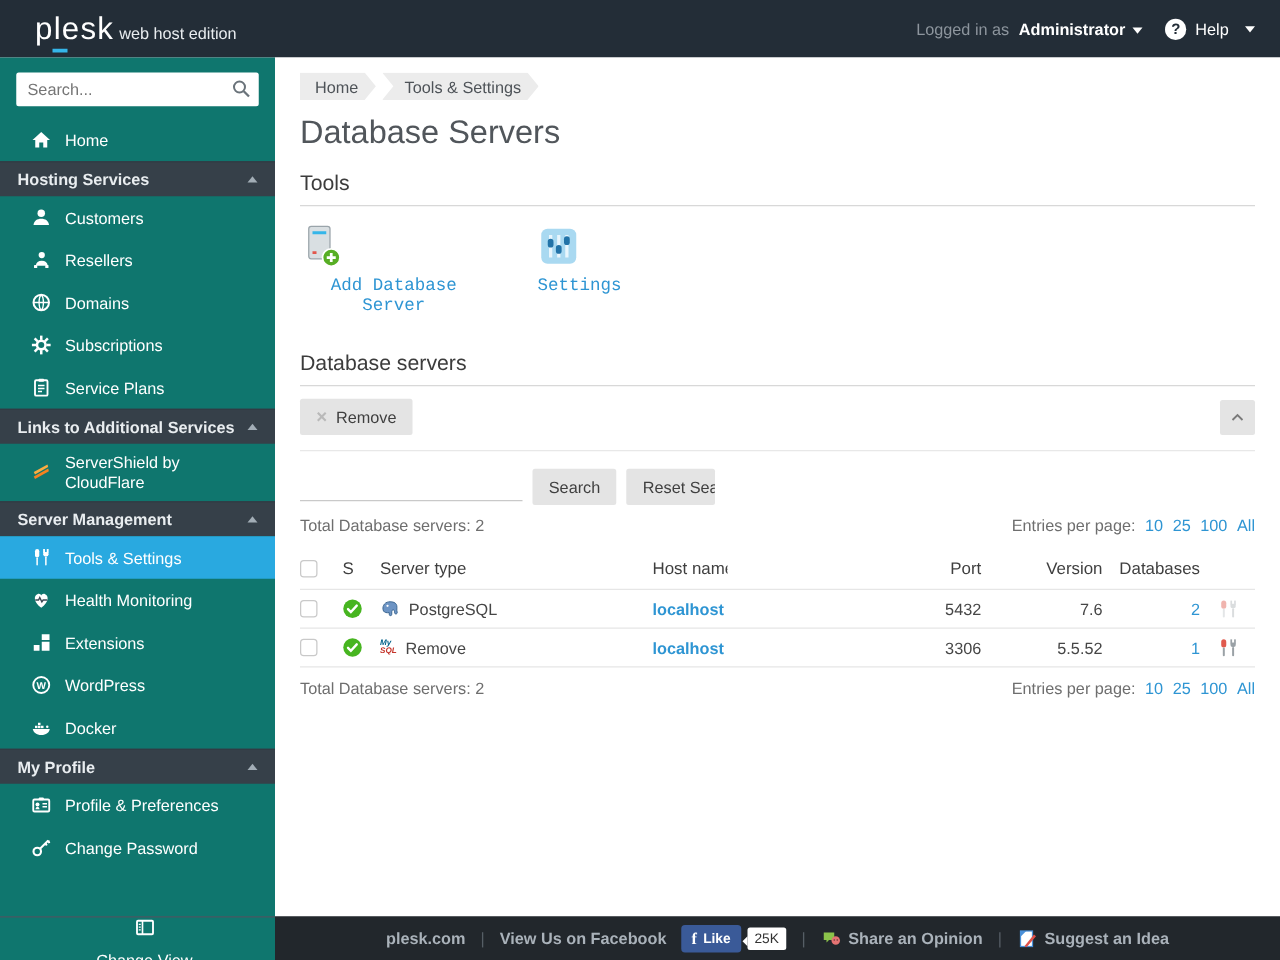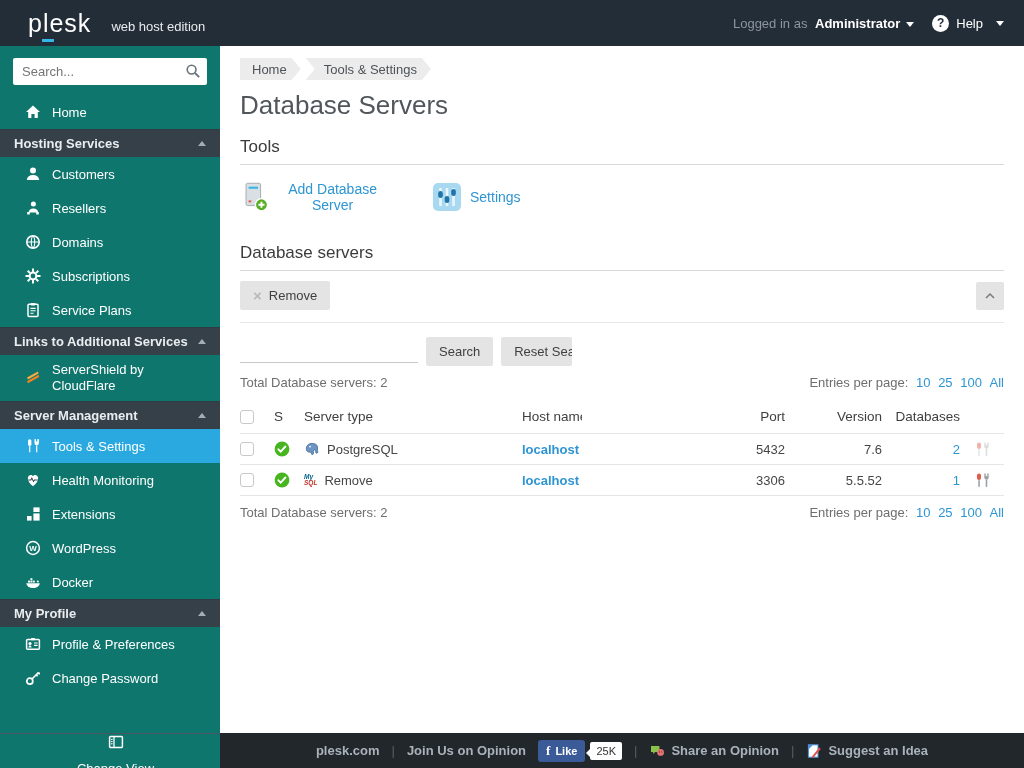--- a/index.html
+++ b/index.html
@@ -6,21 +6,21 @@
   html,body { width:1024px; height:768px; }
   body {
     font-family:"Liberation Sans","DejaVu Sans",sans-serif;
     position:relative; overflow:hidden; background:#fff; font-size:13px; color:#464646;
   }
   
   .topbar { position:absolute; top:0; left:0; right:0; height:46px; background:#232d37;
     display:flex; align-items:center; padding:0 20px 0 28px; }
   .logo-word { color:#fff; font-size:25px; letter-spacing:1px; font-weight:400; position:relative; }
   .logo-word::after { content:""; position:absolute; left:14px; bottom:-4px; width:12px; height:3px; background:#35b6e9; }
-  .logo-edition { color:#e8ecef; font-size:13px; margin-left:20px; margin-top:6px; }
+  .logo-edition { color:#e8ecef; font-size:13px; margin-left:4px; margin-top:6px; }
   .topbar-right { margin-left:auto; display:flex; align-items:center; gap:18px; }
   .loggedin { color:#8d959d; }
   .loggedin b { color:#fff; font-weight:700; margin-left:4px; }
   .caret { display:inline-block; width:0; height:0; border-left:4px solid transparent;
     border-right:4px solid transparent; border-top:5px solid #fff; margin-left:6px; vertical-align:middle; }
   .help { color:#fff; display:flex; align-items:center; gap:7px; cursor:pointer; }
   .help-badge { width:17px; height:17px; border-radius:50%; background:#fff; color:#232d37;
     font-weight:700; font-size:12px; display:flex; align-items:center; justify-content:center; }
   
   .sidebar { position:absolute; top:46px; left:0; width:220px; bottom:0; background:#0f766e; color:#fff; }
@@ -48,21 +48,21 @@
     padding:0 14px 0 12px; font-size:13px; cursor:pointer;
     clip-path:polygon(0 0, calc(100% - 9px) 0, 100% 50%, calc(100% - 9px) 100%, 0 100%); }
   .crumb + .crumb { padding-left:18px;
     clip-path:polygon(0 0, calc(100% - 9px) 0, 100% 50%, calc(100% - 9px) 100%, 0 100%, 9px 50%); }
   .page-title { font-size:26px; font-weight:400; color:#51565b; margin:10px 0 16px; }
   h2.sec { font-size:17px; font-weight:400; color:#3c3c3c; padding-bottom:7px;
     border-bottom:1px solid #d8d8d8; margin-top:16px; }
   h2.sec.mt { margin-top:18px; }
   
   .tools-row { display:flex; gap:40px; padding:14px 0 10px; }
-  .tool-item { width:150px; display:flex; flex-direction:row; align-items:center; gap:6px; cursor:pointer; }
+  .tool-item { width:150px; display:flex; flex-direction:column; align-items:flex-start; gap:6px; cursor:pointer;font-family:Liberation Mono, monospace; }
   .tool-item:nth-child(2){ width:110px; }
   .tool-label { color:#2e95d3; font-size:14px; text-align:center; }
   
   .toolbar { display:flex; align-items:center; margin-top:10px; padding-bottom:12px; border-bottom:1px solid #e8e8e8; }
   .btn { background:#e4e4e4; border:none; border-radius:2px; font-family:inherit; font-size:13px;
     color:#3f3f3f; padding:7px 13px; cursor:pointer; display:inline-flex; align-items:center; gap:7px; }
   .btn .xgray { color:#b9b9b9; font-size:15px; font-weight:700; line-height:10px; }
   .collapse-btn { margin-left:auto; width:28px; height:28px; background:#e4e4e4; border:none;
     border-radius:2px; cursor:pointer; display:flex; align-items:center; justify-content:center; }
   
@@ -433,21 +433,21 @@
       <a>25</a>
       <a>100</a>
       <a>All</a>
     </span>
   </div>
 </div>
 
 <div class="footer">
   <a>plesk.com</a>
   <span class="fsep">|</span>
-  <a>Join Us on Opinion</a>
+  <a>View Us on Facebook</a>
   <span class="like-widget">
     <span class="like-btn">
       <span class="fb-f">f</span>
       <span>Like</span>
     </span>
     <span class="like-count">25K</span>
   </span>
   <span class="fsep">|</span>
   <span class="f-item">
     <svg width="16" height="16" viewBox="0 0 16 16">

